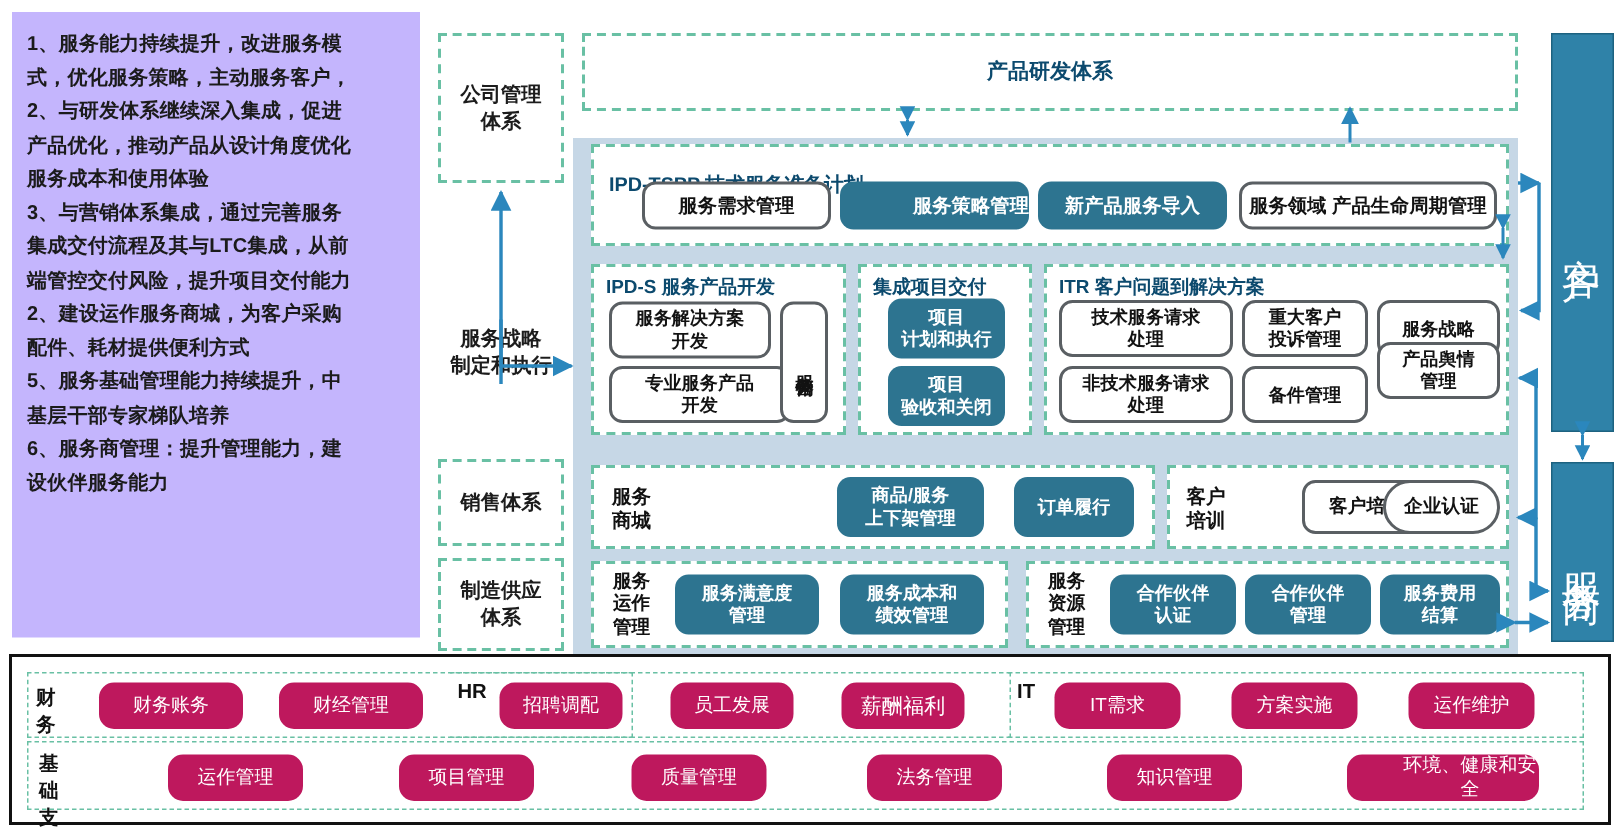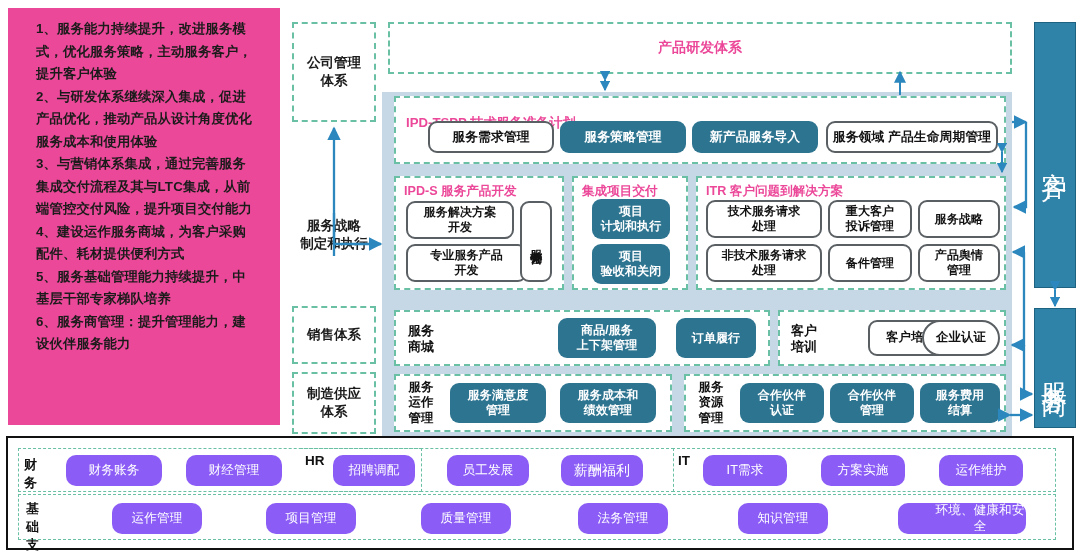--- a/index.html
+++ b/index.html
@@ -12,22 +12,22 @@
     width:1080px;
     height:556px;
     overflow:hidden;
     background:#ffffff;
   }
   .abs{position:absolute;box-sizing:border-box;}
 
   
   #notes{
     left:8px; top:8px; width:272px; height:417px;
-    background:#ec4899;
-    padding:10px 12px 8px 28px;
+    background:#c4b5fd;
+    padding:10px 12px 8px 10px;
     color:#1b1b1b;
     font-size:13.3px;
     line-height:1.62;
     font-weight:700;
     letter-spacing:.2px;
   }
   #notes .line{ margin:0 0 1px 0; }
 
   
   .greendash{
@@ -45,21 +45,21 @@
   
   #bluepanel{
     left:382px; top:92px; width:630px; height:345px;
     background:#c6d7e6;
   }
 
   
   .whitezone{ background:#ffffff; }
 
   .zoneTitle{
-    font-weight:700;font-size:13.2px;color:#ec4899;white-space:nowrap;
+    font-weight:700;font-size:13.2px;color:#0c4a6e;white-space:nowrap;
   }
 
   
   .pill{
     display:flex;align-items:center;justify-content:center;
     text-align:center;
     border-radius:9px;
     font-weight:700;
     line-height:1.22;
     letter-spacing:.1px;
@@ -69,21 +69,21 @@
     background:#ffffff;
     border:2.2px solid #5a5f63;
     color:#121212;
   }
   .pill.solid{
     background:#2d7490;
     border:none;
     color:#ffffff;
   }
   .pill.mint{
-    background:#8b5cf6;
+    background:#be185d;
     border:none;
     color:#ffffff;
     border-radius:10px;
     font-weight:400;
   }
 
   .vlabel{
     writing-mode:vertical-rl;
     text-orientation:upright;
     letter-spacing:1px;
@@ -119,28 +119,27 @@
   svg.arrows{position:absolute;left:0;top:0;width:1080px;height:556px;pointer-events:none;}
 </style>
 </head>
 <body>
 
 <div id="root">
 
   <div class="abs" id="notes">
     <div class="line">1、服务能力持续提升，改进服务模</div>
     <div class="line">式，优化服务策略，主动服务客户，</div>
-    <div class="line">提升客户体验</div>
     <div class="line">2、与研发体系继续深入集成，促进</div>
     <div class="line">产品优化，推动产品从设计角度优化</div>
     <div class="line">服务成本和使用体验</div>
     <div class="line">3、与营销体系集成，通过完善服务</div>
     <div class="line">集成交付流程及其与LTC集成，从前</div>
     <div class="line">端管控交付风险，提升项目交付能力</div>
-    <div class="line">4、建设运作服务商城，为客户采购</div>
+    <div class="line">2、建设运作服务商城，为客户采购</div>
     <div class="line">配件、耗材提供便利方式</div>
     <div class="line">5、服务基础管理能力持续提升，中</div>
     <div class="line">基层干部专家梯队培养</div>
     <div class="line">6、服务商管理：提升管理能力，建</div>
     <div class="line">设伙伴服务能力</div>
   </div>
 
   <div class="abs" id="bluepanel"></div>
 
   <div class="abs greendash sysLabel" style="left:292px;top:22px;width:84px;height:100px;">
@@ -171,21 +170,21 @@
   <div class="abs greendash" style="left:388px;top:22px;width:624px;height:52px;display:flex;align-items:center;justify-content:center;">
     <div class="zoneTitle" style="font-size:14px;">产品研发体系</div>
   </div>
 
   <div class="abs greendash whitezone" style="left:394px;top:96px;width:612px;height:68px;">
     <div class="zoneTitle abs" style="left:10px;top:16px;">IPD-TSPP 技术服务准备计划</div>
   </div>
   <div class="abs pill outline" style="left:428px;top:121px;width:126px;height:32px;font-size:12.8px;">
     <span>服务需求管理</span>
   </div>
-  <div class="abs pill solid" style="left:560px;top:121px;width:126px;height:32px;font-size:12.8px;">
+  <div class="abs pill solid" style="left:560px;top:121px;width:126px;height:32px;font-size:12.8px;justify-content:flex-end;">
     <span>服务策略管理</span>
   </div>
   <div class="abs pill solid" style="left:692px;top:121px;width:126px;height:32px;font-size:12.8px;">
     <span>新产品服务导入</span>
   </div>
   <div class="abs pill outline" style="left:826px;top:121px;width:172px;height:32px;font-size:12.8px;">
     <span>服务领域 产品生命周期管理</span>
   </div>
 
   <div class="abs greendash whitezone" style="left:394px;top:176px;width:170px;height:114px;">
@@ -247,21 +246,21 @@
     <div>
       <div>非技术服务请求</div>
       <div>处理</div>
     </div>
   </div>
   <div class="abs pill outline" style="left:828px;top:244px;width:84px;height:38px;font-size:12px;">
     <div>
       <div>备件管理</div>
     </div>
   </div>
-  <div class="abs pill outline" style="left:918px;top:244px;width:82px;height:38px;font-size:12px;">
+  <div class="abs pill outline" style="left:918px;top:228px;width:82px;height:38px;font-size:12px;">
     <div>
       <div>产品舆情</div>
       <div>管理</div>
     </div>
   </div>
 
   <div class="abs greendash whitezone" style="left:394px;top:310px;width:376px;height:56px;"></div>
   <div class="abs rowLabel" style="left:400px;top:322px;width:42px;height:34px;">
     <div>
       <div>服务</div>

